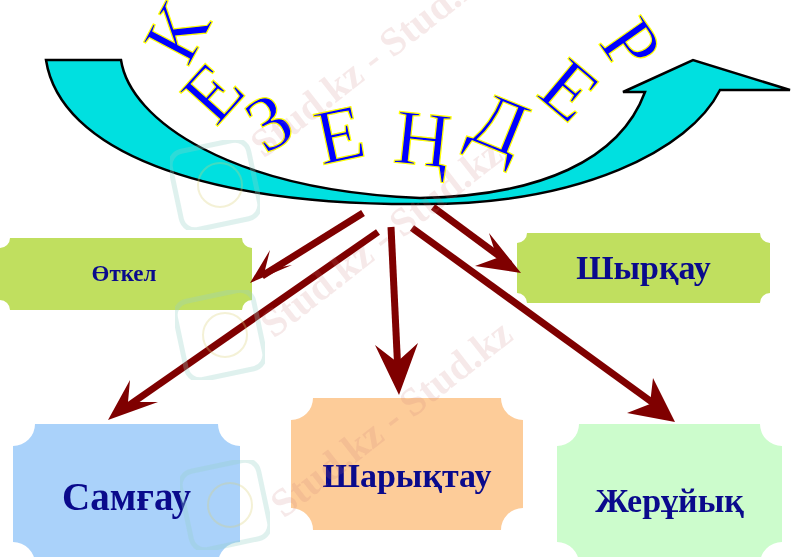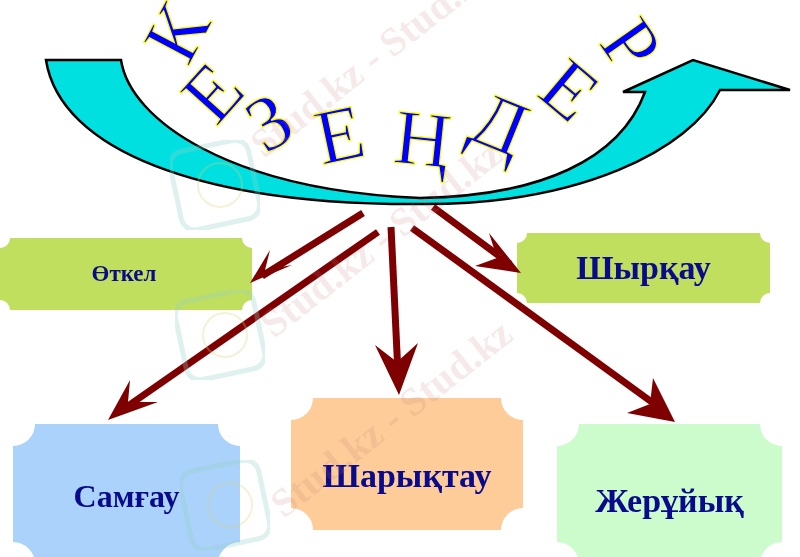--- a/index.html
+++ b/index.html
@@ -66,21 +66,21 @@
   <svg class="shape" width="253" height="70" viewBox="0 0 253 70">
     <path d="M 10 0 L 243 0 A 10 10 0 0 0 253 10 L 253 60 A 10 10 0 0 0 243 70 L 10 70 A 10 10 0 0 0 0 60 L 0 10 A 10 10 0 0 0 10 0 Z" fill="#c0df5f"></path>
   </svg>
   <span class="label" style="font-size:34px;">Шырқау</span>
 </div>
 
 <div class="box" style="left:13px; top:424px; width:227px; height:140px;">
   <svg class="shape" width="227" height="140" viewBox="0 0 227 140">
     <path d="M 22 0 L 205 0 A 22 22 0 0 0 227 22 L 227 118 A 22 22 0 0 0 205 140 L 22 140 A 22 22 0 0 0 0 118 L 0 22 A 22 22 0 0 0 22 0 Z" fill="#aad2fa"></path>
   </svg>
-  <span class="label" style="font-size:32px; margin-top:4px;">Самғау</span>
+  <span class="label" style="font-size:39px; margin-top:4px;">Самғау</span>
 </div>
 
 <div class="box" style="left:291px; top:398px; width:232px; height:155px;border-radius:15px;">
   <svg class="shape" width="232" height="132" viewBox="0 0 232 132">
     <path d="M 22 0 L 210 0 A 22 22 0 0 0 232 22 L 232 110 A 22 22 0 0 0 210 132 L 22 132 A 22 22 0 0 0 0 110 L 0 22 A 22 22 0 0 0 22 0 Z" fill="#fdcc99"></path>
   </svg>
   <span class="label" style="font-size:34px;">Шарықтау</span>
 </div>
 
 <div class="box" style="left:557px; top:424px; width:225px; height:140px;">

